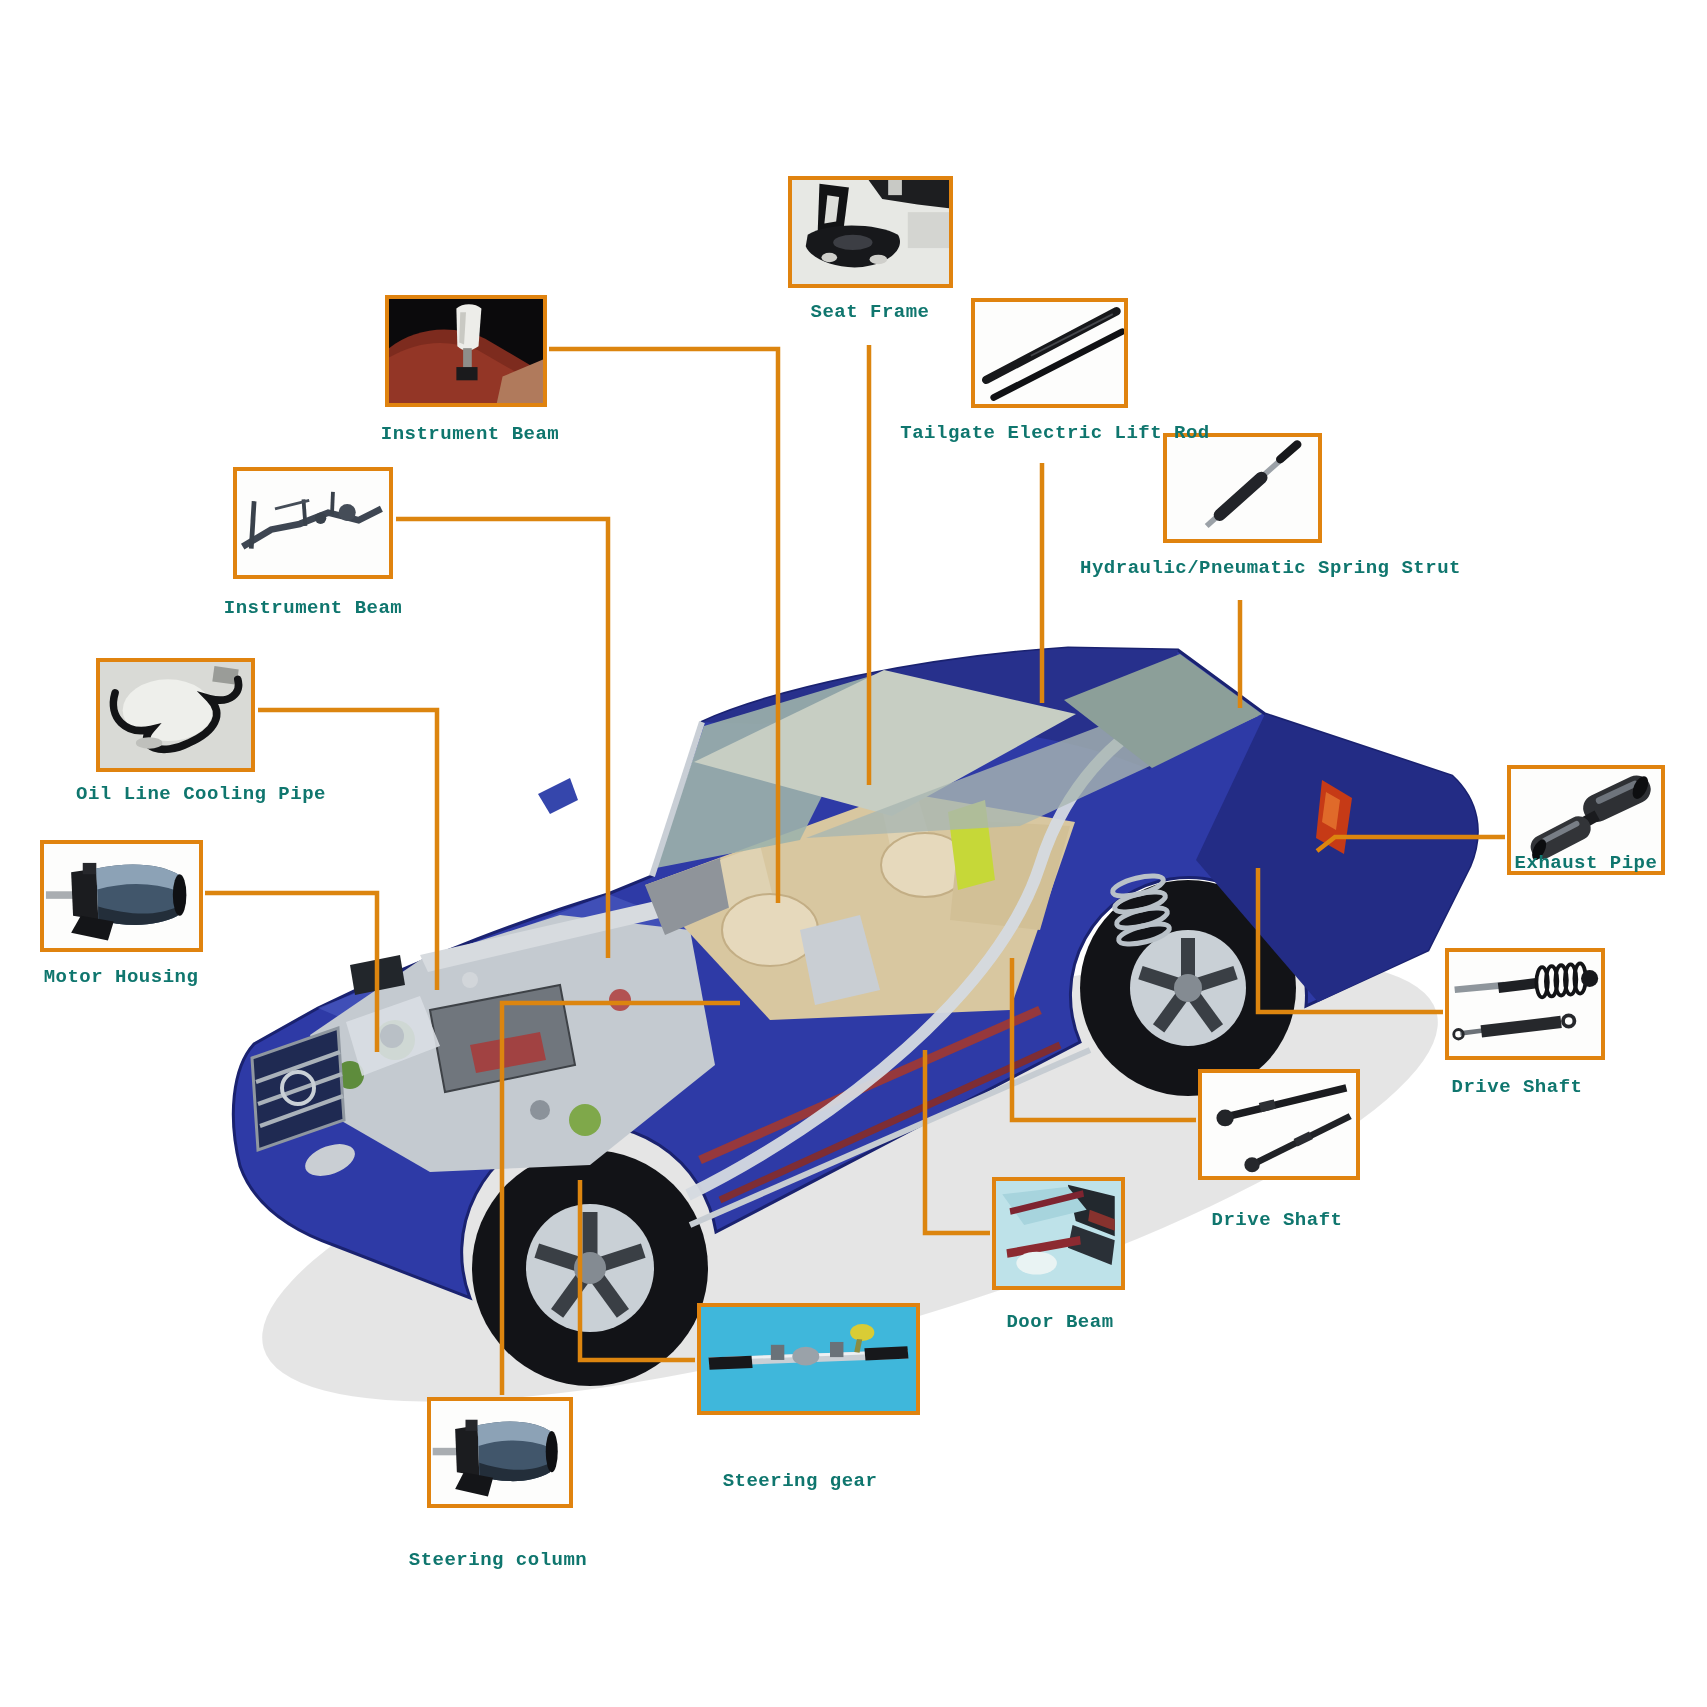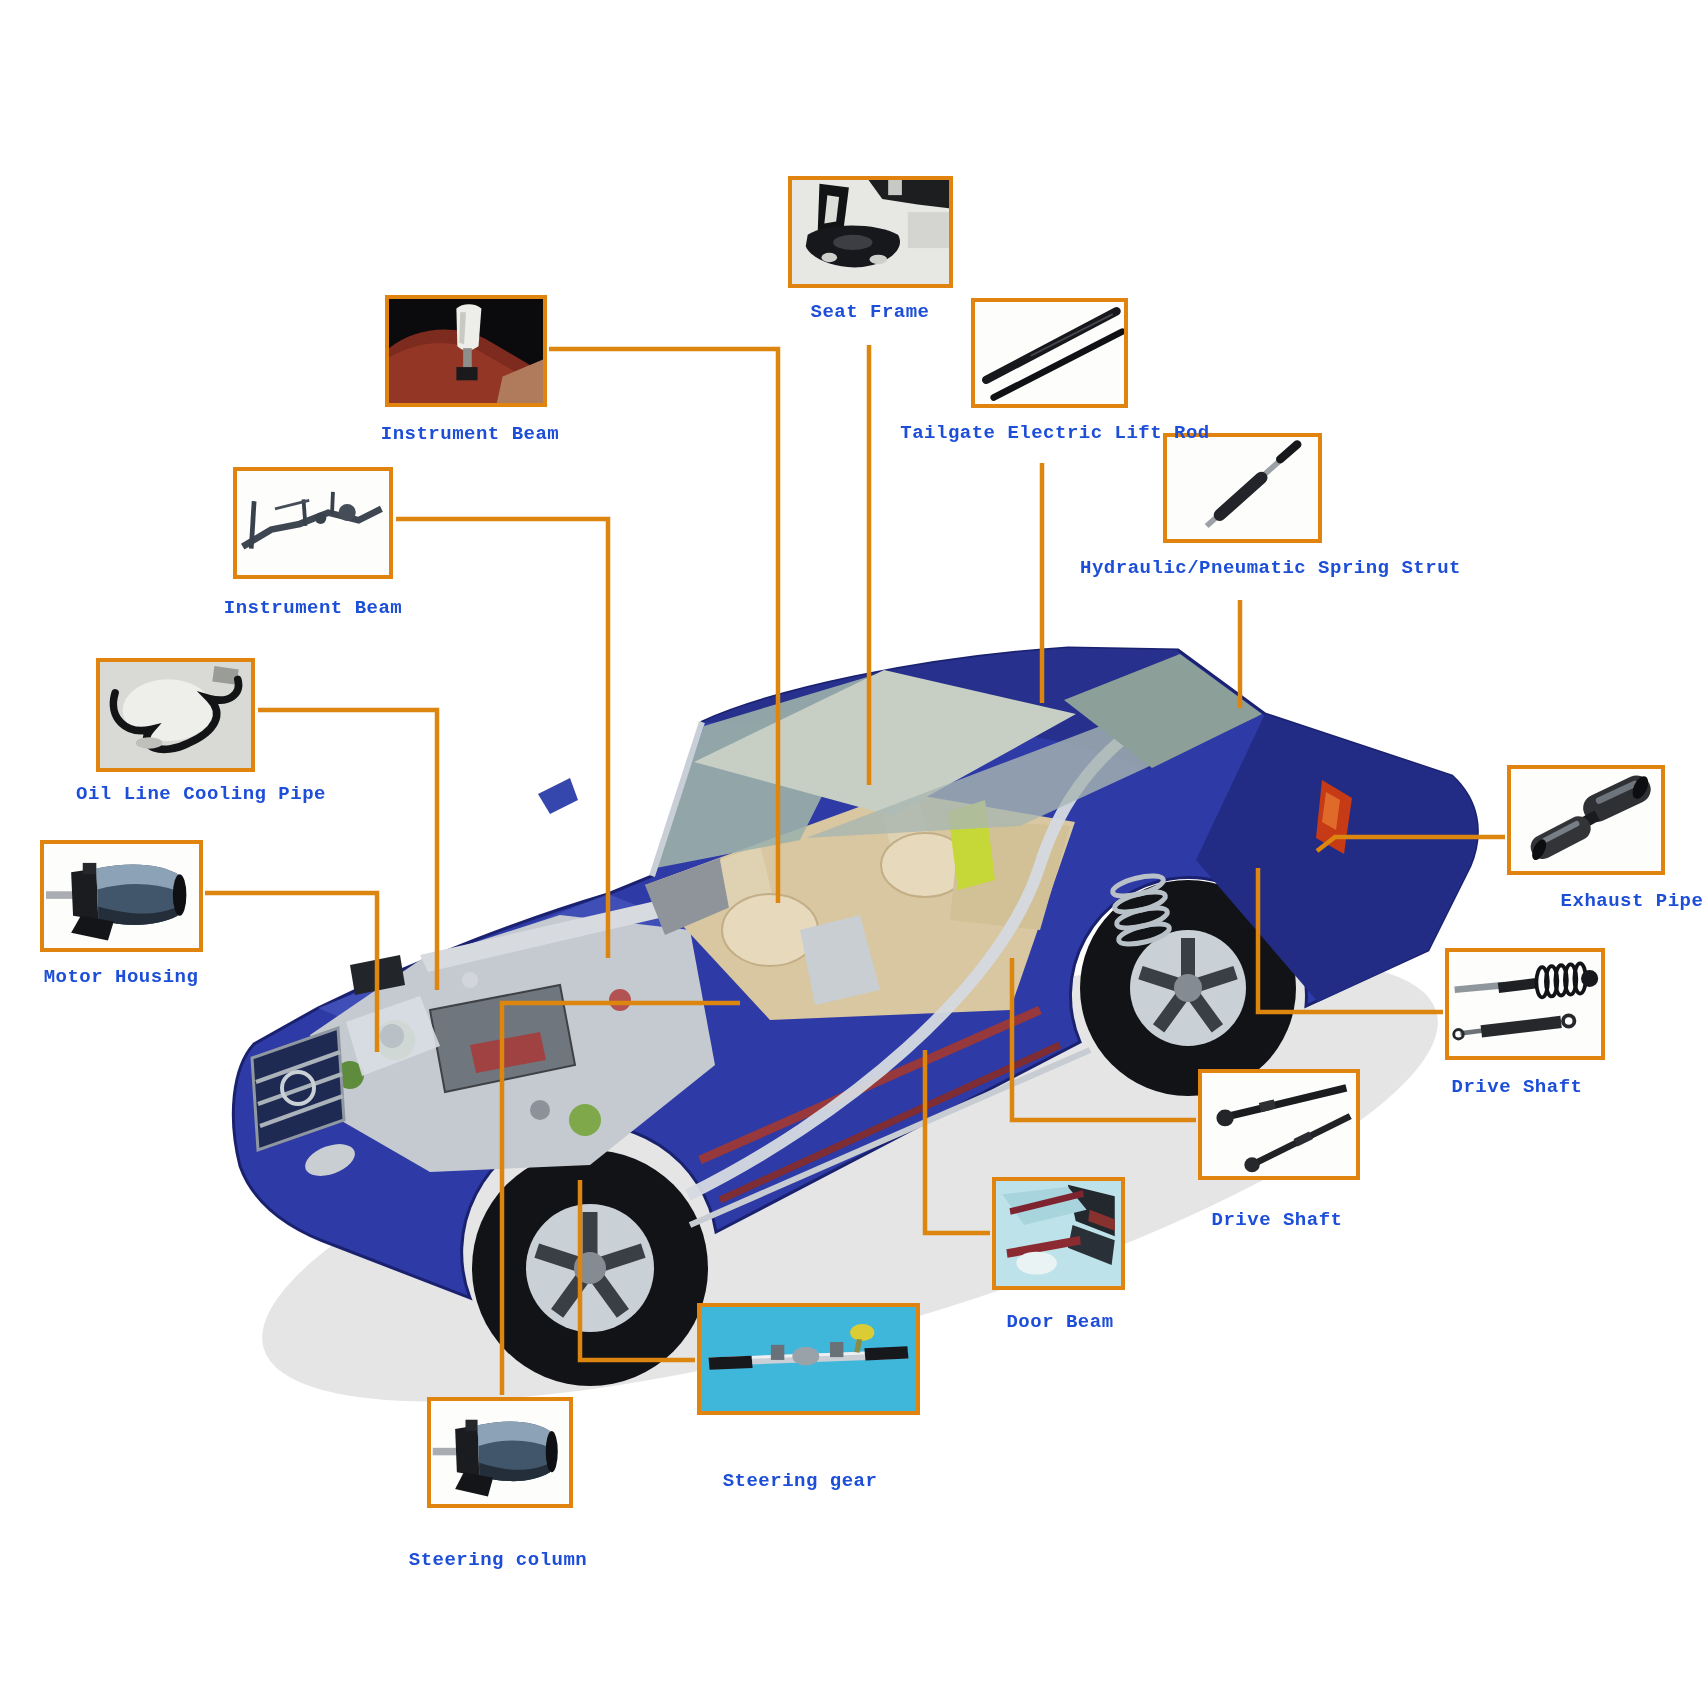--- a/index.html
+++ b/index.html
@@ -9,21 +9,21 @@
     font-family:"Liberation Mono", monospace;
   }
   .overlay { position:absolute; left:0; top:0; width:1707px; height:1707px; }
   .part-box {
     position:absolute; box-sizing:border-box;
     border:4px solid #E0830F; background:#fff;
   }
   .part-box svg { display:block; width:100%; height:100%; }
   .part-label {
     position:absolute; transform:translate(-50%,-50%);
-    font-size:19px; font-weight:bold; color:#1d4ed8;
+    font-size:19px; font-weight:bold; color:#0f766e;
     white-space:nowrap; letter-spacing:0.5px;text-align:center;
   }
 </style>
 </head>
 <body>
 
 <div class="stage">
 
   <svg class="overlay" viewBox="0 0 1707 1707">
 
@@ -322,20 +322,20 @@
     </svg>
   </div>
 
   <div class="part-label" style="left:870px;top:312px;">Seat Frame</div>
   <div class="part-label" style="left:470px;top:434px;">Instrument Beam</div>
   <div class="part-label" style="left:1017px;top:433px;margin-left:38px;">Tailgate Electric Lift Rod</div>
   <div class="part-label" style="left:1254px;top:568px;padding-left:33px;">Hydraulic/Pneumatic Spring Strut</div>
   <div class="part-label" style="left:313px;top:608px;">Instrument Beam</div>
   <div class="part-label" style="left:201px;top:794px;">Oil Line Cooling Pipe</div>
   <div class="part-label" style="left:121px;top:977px;">Motor Housing</div>
-  <div class="part-label" style="left:1586px;top:901px;margin-left:46px;">Exhaust Pipe</div>
+  <div class="part-label" style="left:1586px;top:863px;">Exhaust Pipe</div>
   <div class="part-label" style="left:1517px;top:1087px;">Drive Shaft</div>
   <div class="part-label" style="left:1277px;top:1220px;">Drive Shaft</div>
   <div class="part-label" style="left:1060px;top:1322px;">Door Beam</div>
   <div class="part-label" style="left:800px;top:1438px;margin-top:43px;">Steering gear</div>
   <div class="part-label" style="left:498px;top:1560px;">Steering column</div>
 
 </div>
 
 </body></html>

